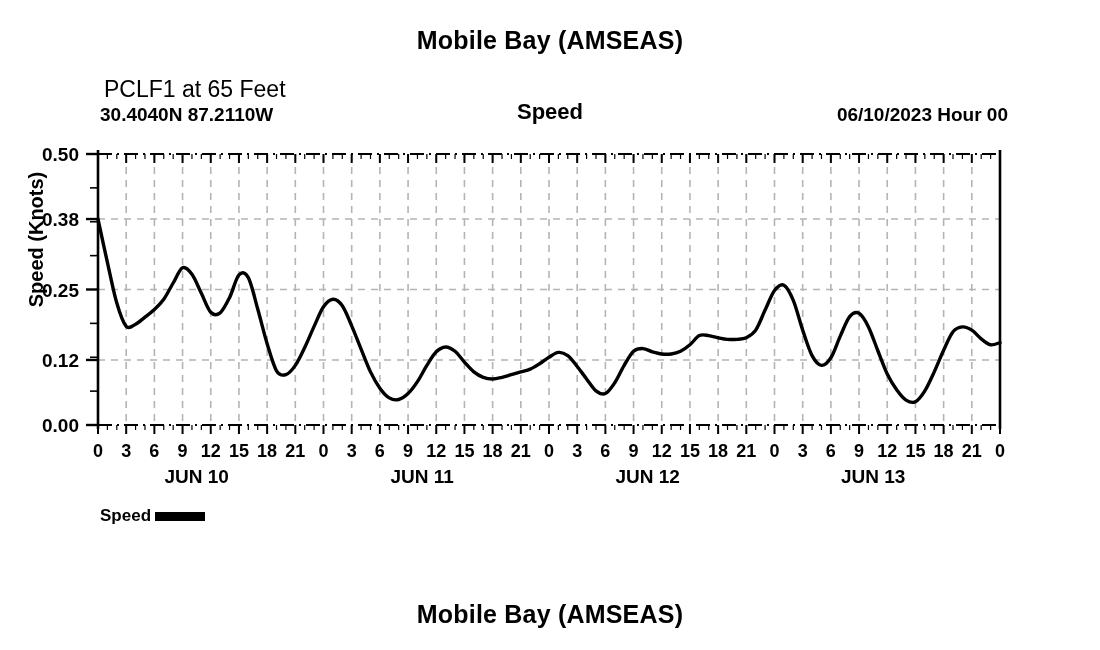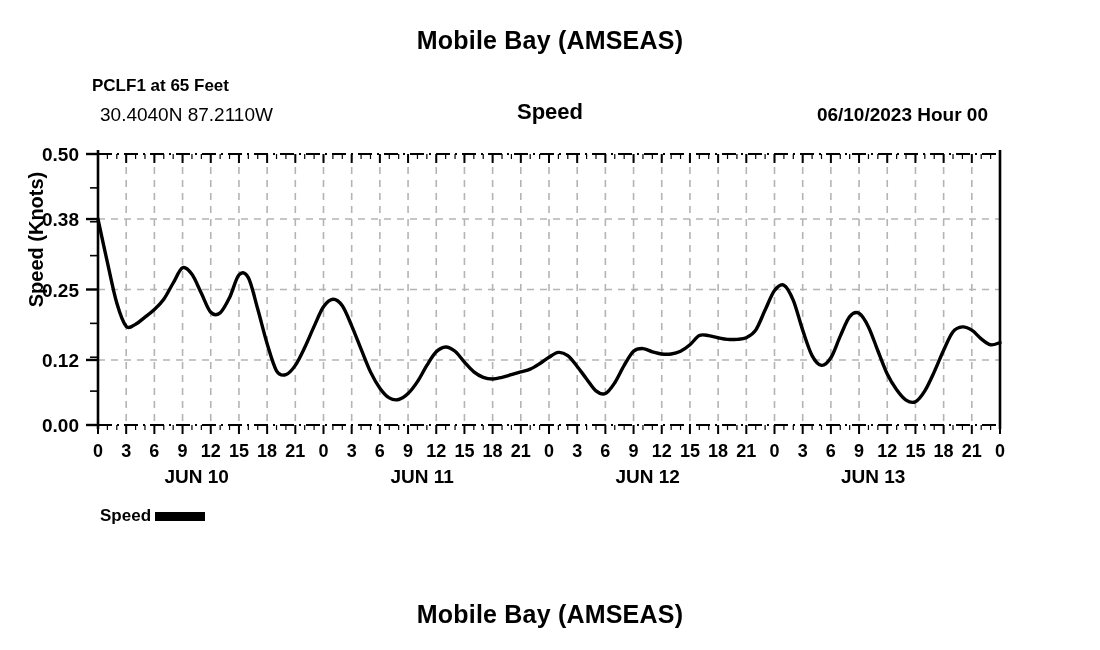--- a/index.html
+++ b/index.html
@@ -33,43 +33,43 @@
     position: absolute;
     left: 0; right: 0;
     top: 600px;
     text-align: center;
     font-size: 25px;
     font-weight: bold;
     letter-spacing: 0.2px;
   }
   .hdr-left-1 {
     position: absolute;
-    left: 92px;
+    left: 104px;
     top: 76px;
-    font-size: 17px;
-    font-weight: bold;
+    font-size: 23px;
+    font-weight: normal;
   }
   .hdr-left-2 {
     position: absolute;
     left: 100px;
     top: 104px;
     font-size: 19px;
-    font-weight: normal;
+    font-weight: bold;
   }
   .hdr-center {
     position: absolute;
     left: 0; right: 0;
     top: 99px;
     text-align: center;
     font-size: 22px;
     font-weight: bold;
   }
   .hdr-right {
     position: absolute;
-    right: 112px;
+    right: 92px;
     top: 104px;
     font-size: 19px;
     font-weight: bold;
   }
   
   .plot-wrap {
     position: absolute;
     left: 0;
     top: 0;
     width: 1100px;

